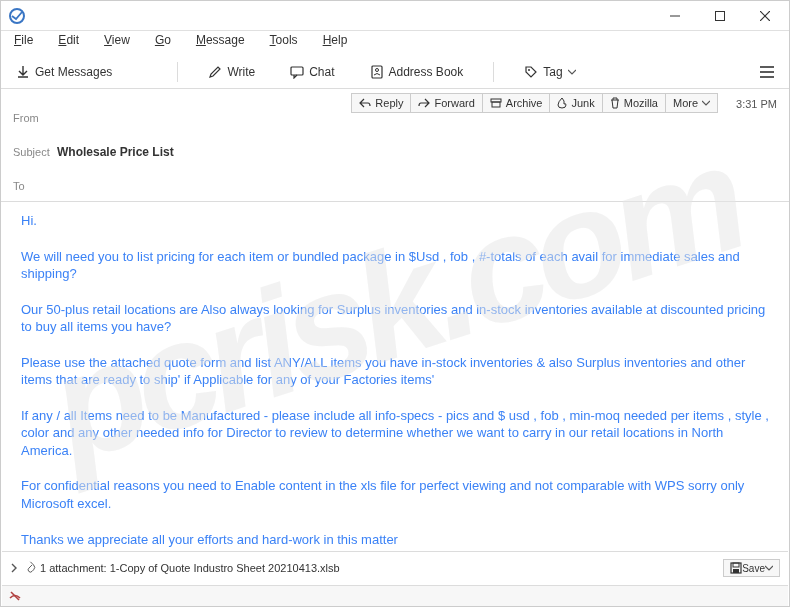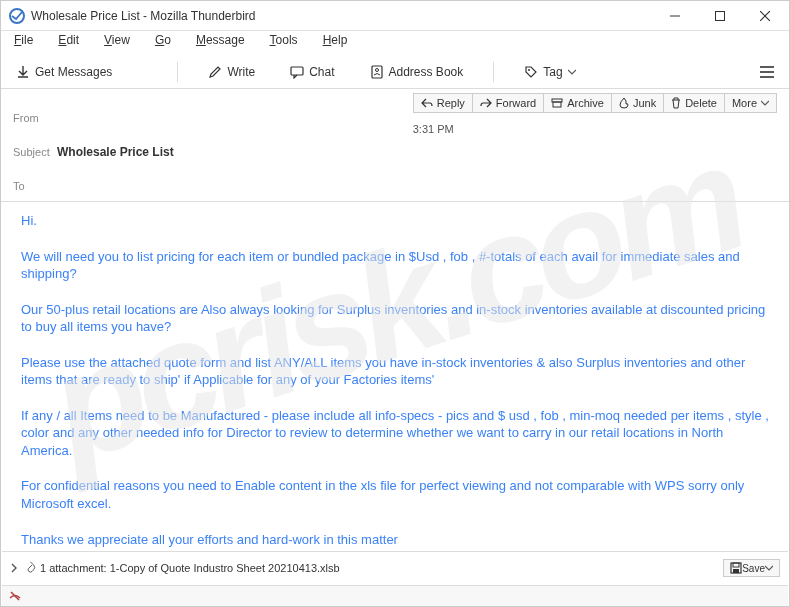--- a/index.html
+++ b/index.html
@@ -19,21 +19,21 @@
 .tbtn { display: flex; align-items: center; gap: 5px; padding: 4px 8px; border: 1px solid transparent; border-radius: 2px; cursor: pointer; font-size: 12px; }
 .tdiv { width: 1px; height: 20px; background: #dcdcdc; margin: 0 4px; }
 .tspacer { flex: 1; }
 .hamburger { padding: 4px 8px; cursor: pointer; }
 .dropdown-caret { width: 14px; display: inline-flex; justify-content: center; }
 
 .headers { border-bottom: 1px solid #dcdcdc; padding: 4px 12px 6px; background: #fff; }
 .header-row { display: flex; align-items: center; min-height: 18px; font-size: 12px; margin-top: 16px; }
 .header-row .hlabel { width: 44px; color: #888; font-size: 11px; }
 .header-row .hval { flex: 1; }
-.header-actions { display: flex; flex-direction: column; align-items: flex-start; gap: 8px; }
+.header-actions { display: flex; flex-direction: row; align-items: center; gap: 18px; }
 .header-top { display: flex; align-items: flex-start; }
 .header-left { flex: 1; }
 .actionbar { display: flex; gap: 0; }
 .abtn { display: flex; align-items: center; gap: 4px; padding: 3px 7px; border: 1px solid #ccc; background: #f7f7f7; font-size: 11px; cursor: pointer; margin-left: -1px; }
 .abtn:first-child { margin-left: 0; }
 .timestamp { font-size: 11px; color: #555; margin-top: 2px; }
 
 .body-pane { padding: 10px 20px; font-size: 13px; line-height: 1.35; color: #3b82f6; height: 410px; overflow: hidden; }
 .body-pane p { margin-bottom: 18px; }
 
@@ -54,21 +54,20 @@
 
 <div class="watermark">pcrisk.com</div>
 
 <div class="titlebar">
   <span class="titlebar-icon">
     <svg width="16" height="16" viewBox="0 0 16 16">
         <circle cx="8" cy="8" r="7" fill="none" stroke="#3a76c4" stroke-width="2"></circle>
         <path d="M3 8 L7 11 L13 4" fill="none" stroke="#3a76c4" stroke-width="1.8"></path>
       </svg>
   </span>
-  <span class="titlebar-title">Wholesale Price List - Mozilla Thunderbird</span>
   <span class="titlebar-spacer"></span>
   <div class="winbtn">
       <svg width="10" height="10">
         <line x1="0" y1="5" x2="10" y2="5" stroke="#333" stroke-width="1"></line>
       </svg>
     </div>
   <div class="winbtn">
       <svg width="10" height="10">
         <rect x="0.5" y="0.5" width="9" height="9" fill="none" stroke="#333" stroke-width="1"></rect>
       </svg>
@@ -208,21 +207,21 @@
               </svg>
             </span>
           <span>Junk</span>
         </div>
         <div class="abtn">
           <span>
               <svg width="10" height="12">
                 <path d="M1 3 H9 M3 3 V1 H7 V3 M2 3 L3 11 H7 L8 3" fill="none" stroke="#333" stroke-width="1"></path>
               </svg>
             </span>
-          <span>Delete</span>
+          <span>Mozilla</span>
         </div>
         <div class="abtn">
           <span>More</span>
           <span>
               <svg width="8" height="8">
                 <path d="M0 2 L4 6 L8 2" fill="none" stroke="#555" stroke-width="1.2"></path>
               </svg>
             </span>
         </div>
       </div>

